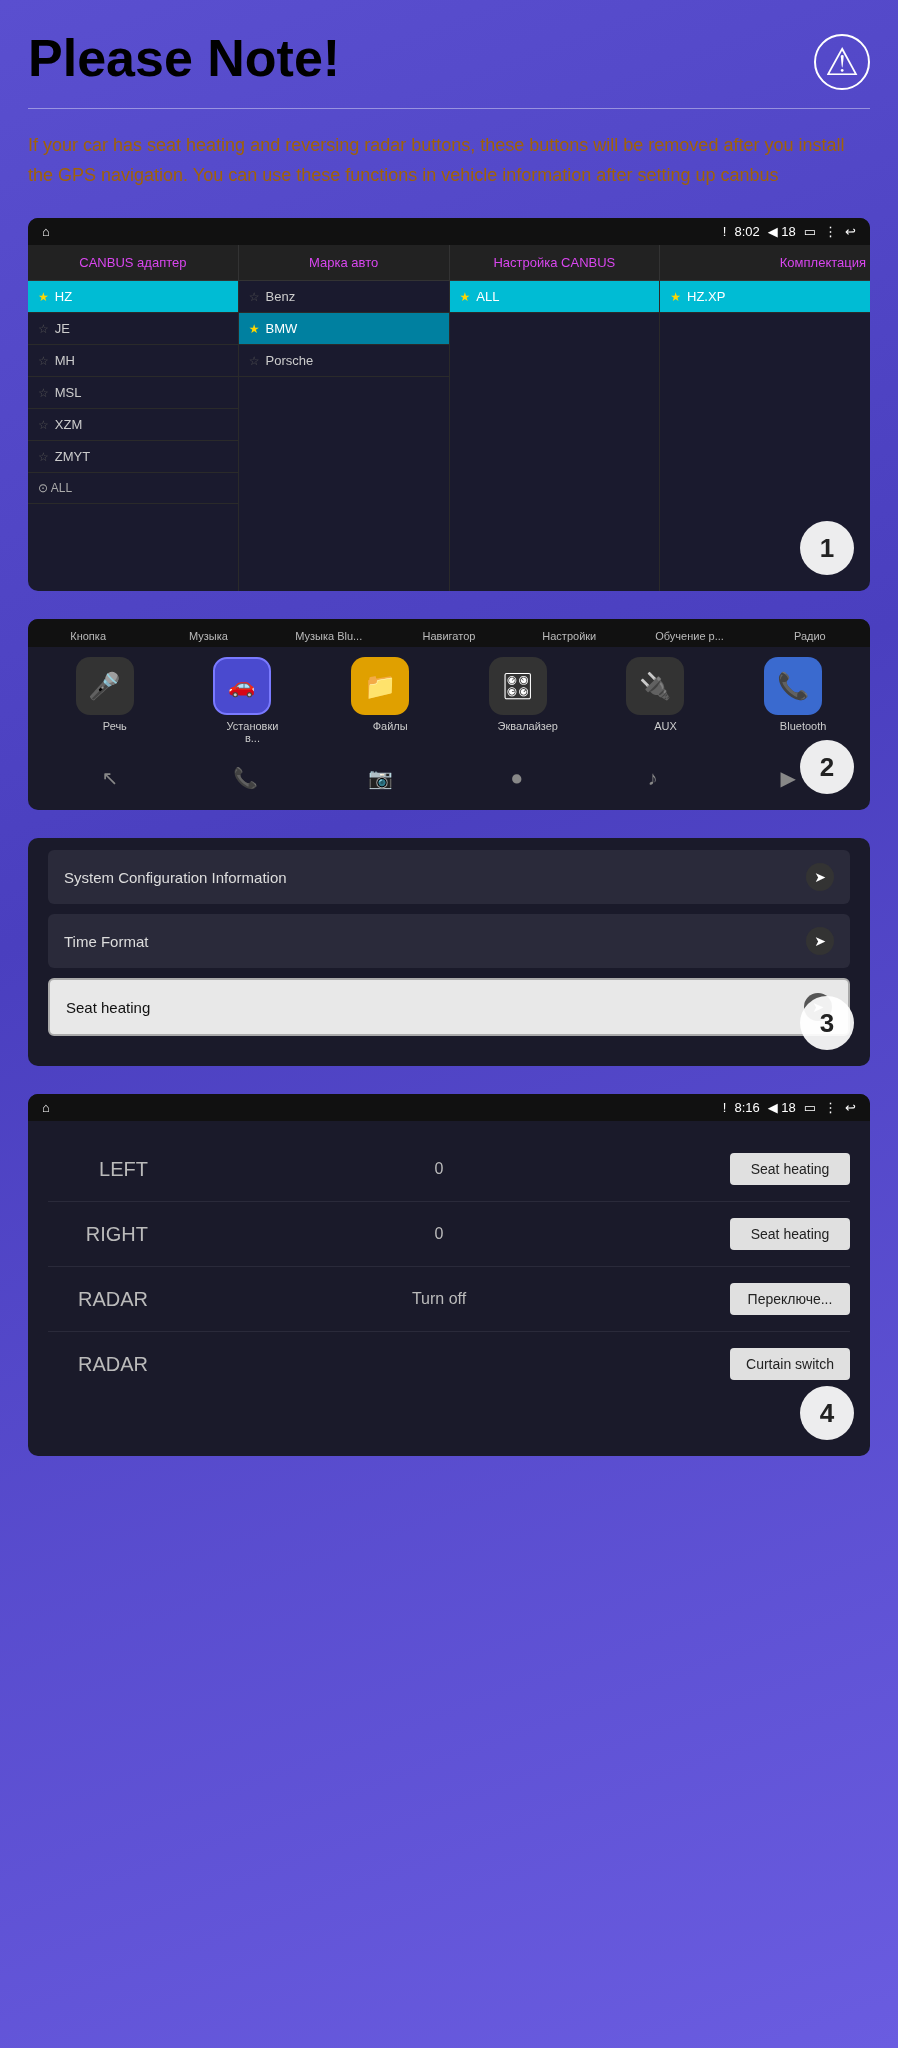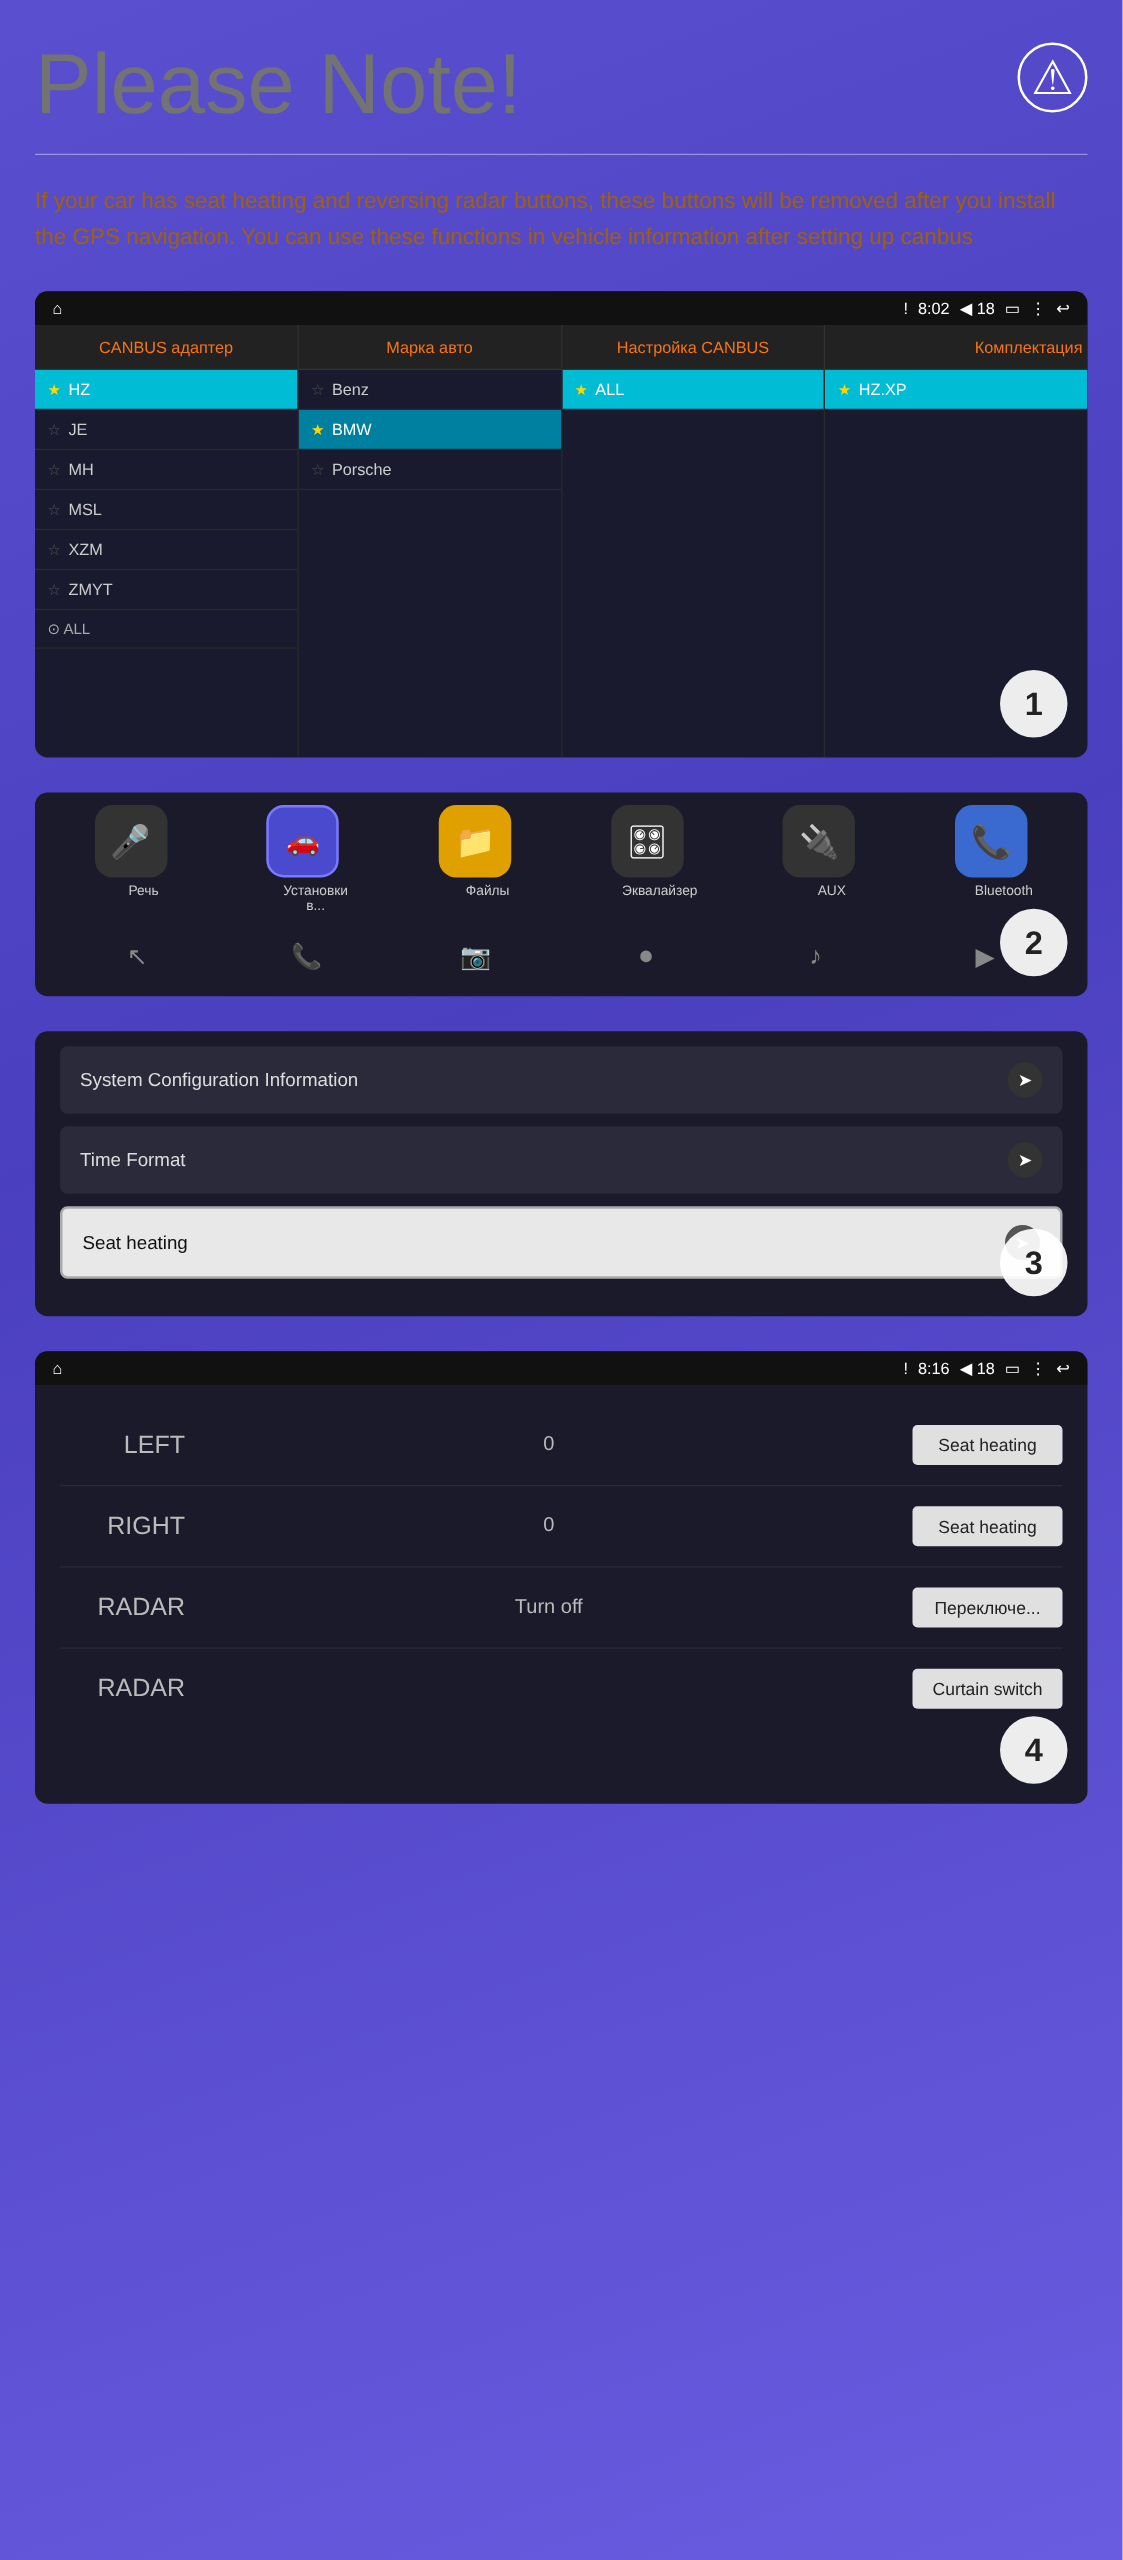--- a/index.html
+++ b/index.html
@@ -6,23 +6,23 @@
     body {
       width: 898px;
       min-height: 2048px;
       background: linear-gradient(160deg, #5a4fcf 0%, #4a3fbf 40%, #6a5ce0 100%);
       font-family: Arial, sans-serif;
       color: #fff;
       padding: 30px 28px 40px 28px;
     }
 
     .header-title {
-      font-size: 68px;
-      font-weight: 400;
-      color: #737373;
+      font-size: 52px;
+      font-weight: 700;
+      color: #000000;
       line-height: 1.1;
     }
 
     .warning-icon {
       float: right;
       font-size: 38px;
       color: #fff;
       border: 2.5px solid #fff;
       border-radius: 50%;
       width: 56px;
@@ -76,21 +76,21 @@
     .canbus-tabs {
       display: flex;
       background: #222;
       border-bottom: 1px solid #333;
     }
     .canbus-tab {
       flex: 1;
       text-align: center;
       padding: 10px 4px;
       font-size: 13px;
-      color: #f97316;
+      color: #d946ef;
       border-right: 1px solid #333;
     }
     .canbus-tab:last-child { border-right: none; text-align: right; }
 
     .canbus-body {
       display: flex;
       height: 310px;
     }
     .canbus-col {
       flex: 1;
@@ -339,20 +339,29 @@
 
       <div class="canbus-col">
         <div class="canbus-item active"><span class="star">★</span> HZ.XP</div>
       </div>
     </div>
     <div class="circle-badge">1</div>
   </div>
 
   <div class="app-panel">
 
+    <div class="app-tabs-row">
+      <div class="app-tab-item">Кнопка</div>
+      <div class="app-tab-item">Музыка</div>
+      <div class="app-tab-item">Музыка Blu...</div>
+      <div class="app-tab-item">Навигатор</div>
+      <div class="app-tab-item">Настройки</div>
+      <div class="app-tab-item">Обучение р...</div>
+      <div class="app-tab-item">Радио</div>
+    </div>
 
     <div class="app-grid">
       <div class="app-item">
         <div class="app-icon mic">🎤</div>
         <div class="app-label">Речь</div>
       </div>
       <div class="app-item">
         <div class="app-icon settings" style="font-size:22px;">🚗</div>
         <div class="app-label">Установки в...</div>
       </div>

